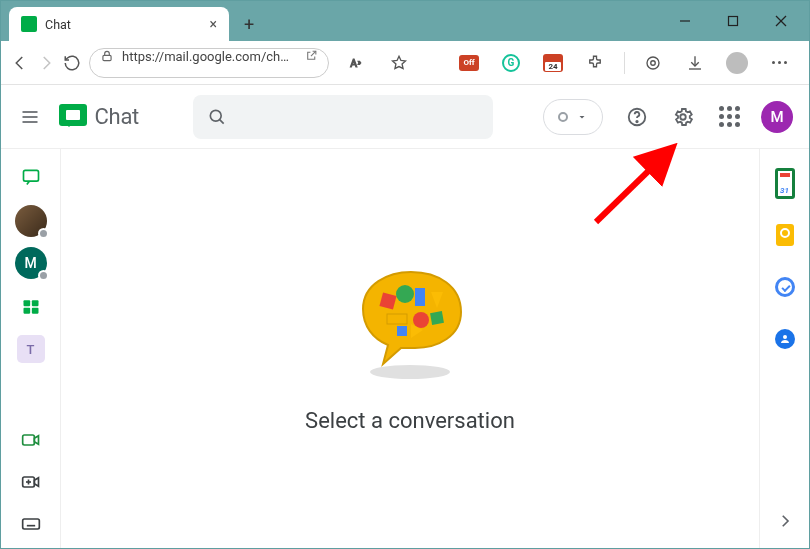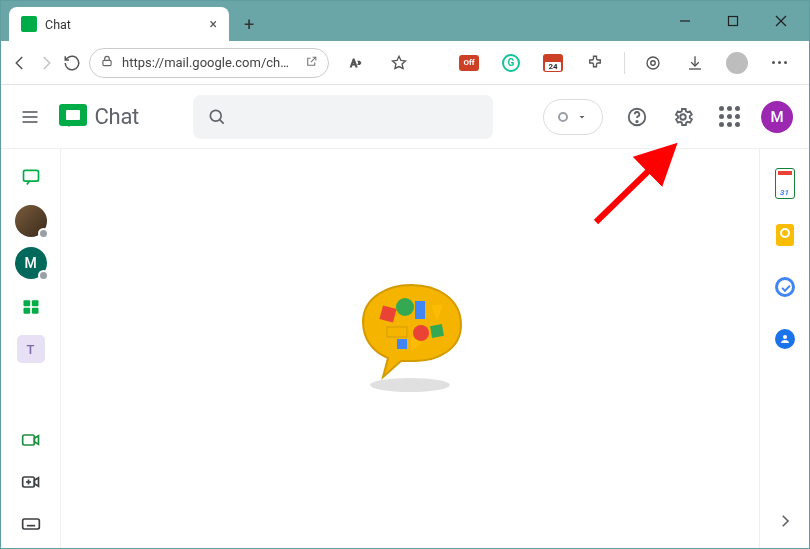--- a/index.html
+++ b/index.html
@@ -15,21 +15,21 @@
   .tab .close { color:#555; font-size:14px; cursor:pointer; }
   .newtab { width: 28px; height: 28px; margin: 0 6px 3px 6px; display:flex; align-items:center; justify-content:center; color:#333; font-size:18px; cursor:pointer; border-radius:4px; }
   .win-controls { position:absolute; right:6px; top:0; height:40px; display:flex; align-items:center; gap:4px; }
   .win-btn { width:44px; height:30px; display:flex; align-items:center; justify-content:center; color:#222; cursor:pointer; }
   .win-btn svg { width:12px; height:12px; }
 
   
   .urlbar { height: 44px; background:#fff; display:flex; align-items:center; gap:8px; padding:0 10px; border-bottom:1px solid #e3e3e3; }
   .nav-btn { width:34px; height:34px; display:flex; align-items:center; justify-content:center; color:#555; cursor:pointer; border-radius:4px; }
   .nav-btn svg { width:18px; height:18px; }
-  .addr { flex:0 0 240px; height:30px; border:1px solid #ccc; border-radius:18px; background:#fff; display:flex; align-items:center; padding:0 10px; gap:8px; color:#444; font-size:13px; }
+  .addr { flex:0 0 240px; height:30px; border:1px solid #ccc; border-radius:18px; background:#fff; display:flex; align-items:flex-start; padding:0 10px; gap:8px; color:#444; font-size:13px; }
   .addr .lock svg { width:14px; height:14px; color:#666; }
   .addr .url { flex:1; white-space:nowrap; overflow:hidden; text-overflow:ellipsis; }
   .addr .open svg { width:13px; height:13px; color:#777; }
   .url-icons { display:flex; align-items:center; gap:2px; margin-left:auto; }
   .ubtn { width:40px; height:34px; display:flex; align-items:center; justify-content:center; color:#555; cursor:pointer; border-radius:4px; position:relative; }
   .ubtn svg { width:18px; height:18px; }
   .ext-badge { font-size:8px; font-weight:700; color:#fff; }
   .ext-off-box { width:20px; height:16px; background:#cc4125; border-radius:3px; display:flex; align-items:center; justify-content:center; }
   .ext-g { width:18px; height:18px; border-radius:50%; border:2px solid #15c39a; display:flex; align-items:center; justify-content:center; color:#15c39a; font-size:10px; font-weight:700; }
   .ext-cal { width:20px; height:18px; background:#cc4125; border-radius:3px; display:flex; flex-direction:column; align-items:center; justify-content:flex-end; color:#fff; }
@@ -77,21 +77,21 @@
   .rail-bottom { position:absolute; bottom:10px; left:0; right:0; display:flex; flex-direction:column; align-items:center; gap:14px; color:#3c4043; }
   .rail-bottom .ricon { width:36px; height:28px; display:flex; align-items:center; justify-content:center; cursor:pointer; }
   .rail-bottom svg { width:22px; height:20px; }
 
   .main { flex:1; display:flex; flex-direction:column; align-items:center; justify-content:center; position:relative; }
   .hero-img { width:135px; height:120px; margin-bottom:24px; }
   .hero-text { font-size:22px; color:#3c4043; }
 
   .rightrail { width:50px; border-left:1px solid #eee; display:flex; flex-direction:column; align-items:center; padding-top:22px; gap:28px; position:relative; }
   .rr-item { width:24px; height:24px; display:flex; align-items:center; justify-content:center; cursor:pointer; }
-  .rr-cal { width:20px; height:31px; border:1px solid #15803d; border-radius:3px; position:relative;font-style:italic; }
+  .rr-cal { width:20px; height:31px; border:3px solid #15803d; border-radius:3px; position:relative;font-style:italic; }
   .rr-cal::before { content:""; position:absolute; inset:2px 2px auto 2px; height:4px; background:#ea4335; }
   .rr-cal .n { position:absolute; inset:0; display:flex; align-items:flex-end; justify-content:center; font-size:8px; font-weight:700; color:#4285f4; padding-bottom:1px; }
   .rr-keep { width:18px; height:22px; background:#fbbc04; border-radius:3px 3px 3px 3px; position:relative; }
   .rr-keep::after { content:""; position:absolute; top:4px; left:4px; right:4px; bottom:8px; border:2px solid #fff; border-radius:50%; }
   .rr-tasks { width:20px; height:20px; border:3px solid #4285f4; border-radius:50%; position:relative; }
   .rr-tasks::after { content:""; position:absolute; left:4px; top:5px; width:6px; height:3px; border-left:2.5px solid #4285f4; border-bottom:2.5px solid #4285f4; transform:rotate(-45deg); }
   .rr-contacts { width:20px; height:20px; background:#1a73e8; border-radius:50%; display:flex; align-items:center; justify-content:center; color:#fff; }
   .rr-contacts svg { width:12px; height:12px; }
   .rr-chevron { position:absolute; bottom:14px; color:#5f6368; cursor:pointer; }
   .rr-chevron svg { width:18px; height:18px; }
@@ -345,20 +345,21 @@
         <rect x="38" y="30" width="14" height="14" fill="#ea4335" transform="rotate(15 45 37)"></rect>
         <circle cx="62" cy="30" r="9" fill="#34a853"></circle>
         <rect x="72" y="24" width="10" height="18" fill="#4285f4"></rect>
         <polygon points="88,28 100,28 94,44" fill="#fbbc04"></polygon>
         <rect x="44" y="50" width="20" height="10" fill="#f4b400" stroke="#d49b00"></rect>
         <circle cx="78" cy="56" r="8" fill="#ea4335"></circle>
         <rect x="88" y="48" width="12" height="12" fill="#34a853" transform="rotate(-10 94 54)"></rect>
         <rect x="54" y="62" width="10" height="10" fill="#4285f4"></rect>
         <polygon points="68,60 80,66 68,74" fill="#fbbc04"></polygon>
       </svg>
+      <div class="hero-text">Select a conversation</div>
     </div>
 
     <div class="rightrail">
       <div class="rr-item">
           <div class="rr-cal">
             <div class="n">31</div>
           </div>
         </div>
       <div class="rr-item">
           <div class="rr-keep"></div>

